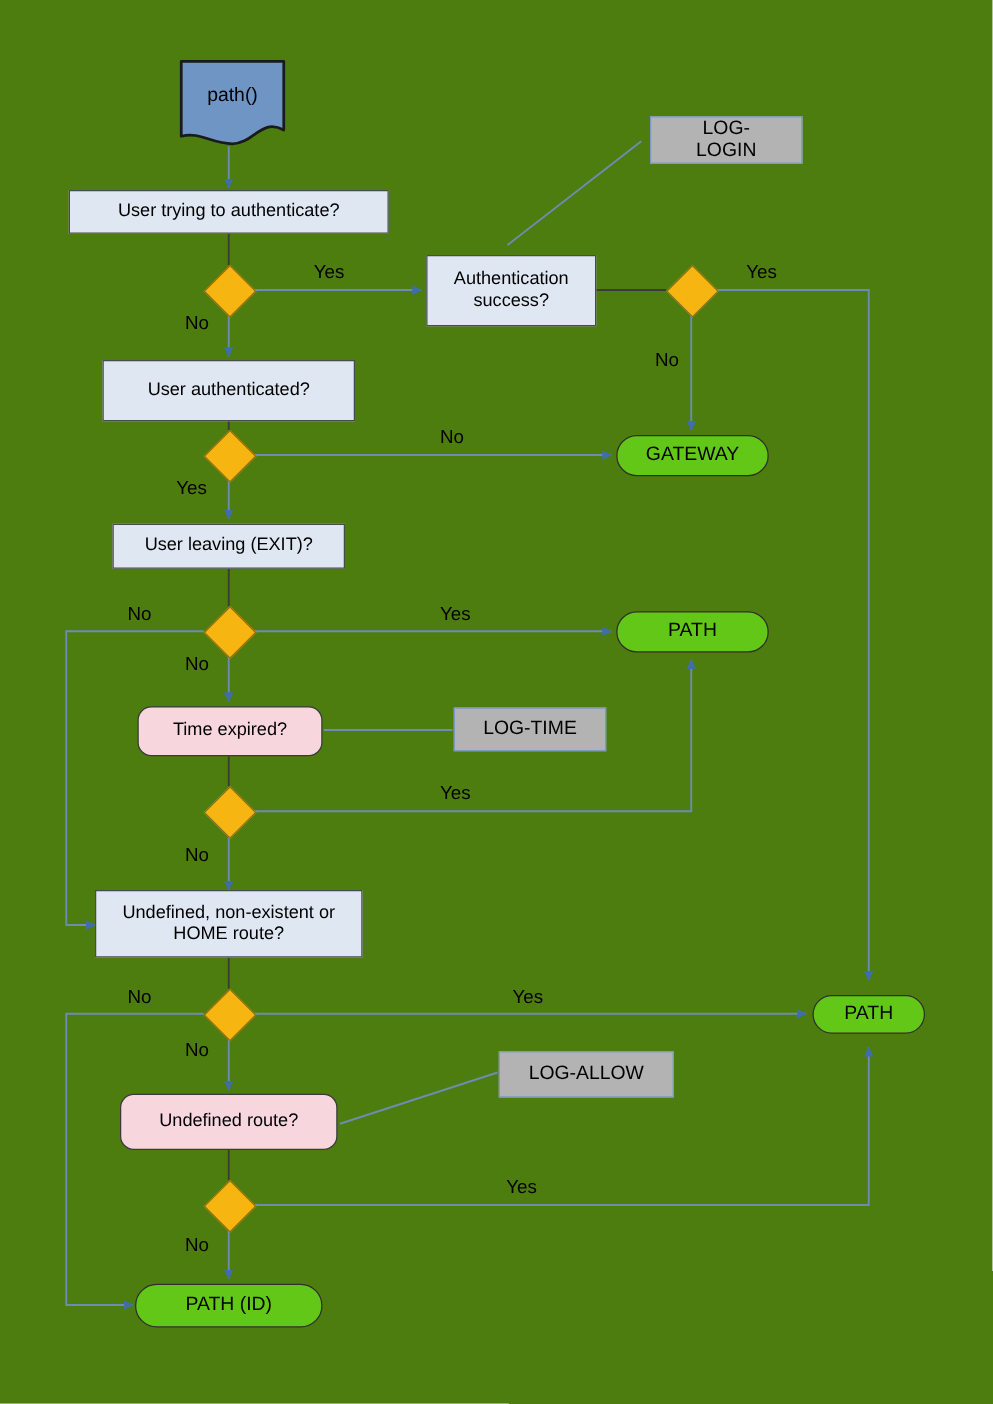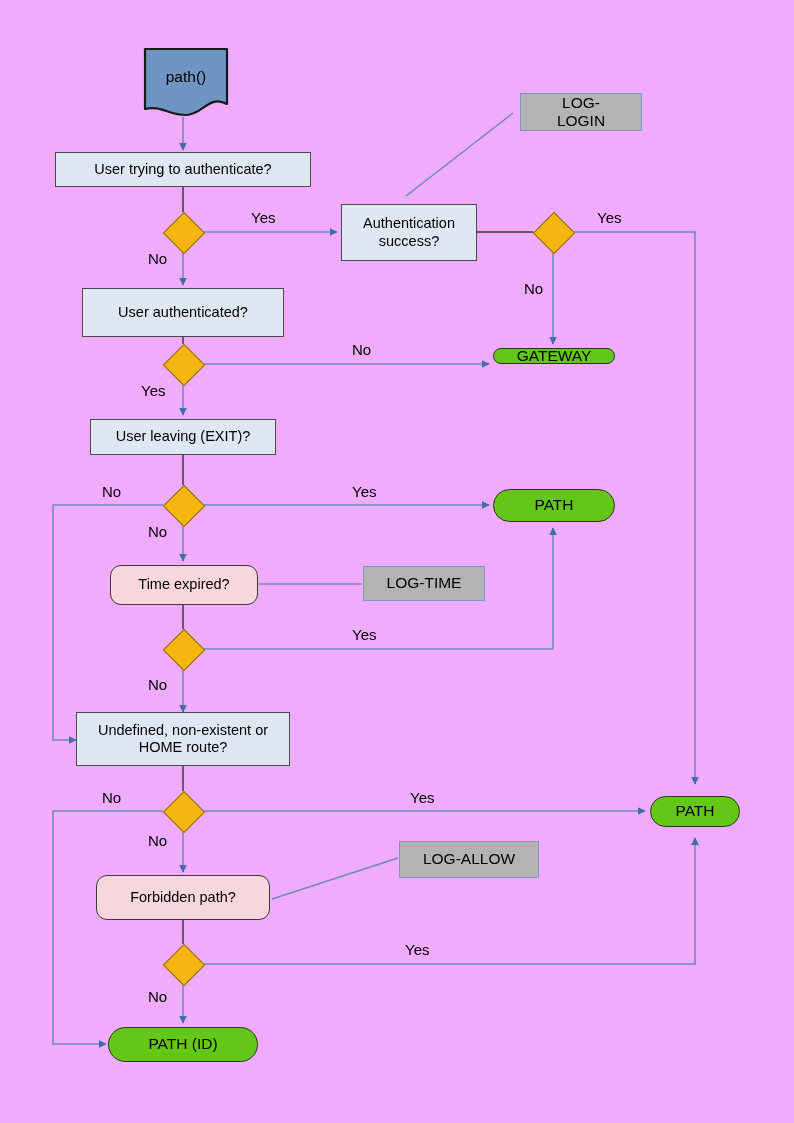--- a/index.html
+++ b/index.html
@@ -8,21 +8,21 @@
     padding: 0;
     background: #ffffff;
   }
   body {
     font-family: "Liberation Sans", sans-serif;
   }
   #canvas {
     position: relative;
     width: 794px;
     height: 1123px;
-    background: #f0abfc;
+    background: #4d7c0f;
     overflow: hidden;
   }
   #edges {
     position: absolute;
     left: 0;
     top: 0;
     width: 794px;
     height: 1123px;
     pointer-events: none;
   }
@@ -178,21 +178,21 @@
 
   <div class="node n-process" style="left:341px; top:204px; width:136px; height:57px;">
     <span>Authentication
 success?</span>
   </div>
 
   <div class="node n-process" style="left:82px; top:288px; width:202px; height:49px;">
     <span>User authenticated?</span>
   </div>
 
-  <div class="node n-green" style="left:493px; top:348px; width:122px; height:16px;">
+  <div class="node n-green" style="left:493px; top:348px; width:122px; height:33px;">
     <span>GATEWAY</span>
   </div>
 
   <div class="node n-process" style="left:90px; top:419px; width:186px; height:36px;">
     <span>User leaving (EXIT)?</span>
   </div>
 
   <div class="node n-green" style="left:493px; top:489px; width:122px; height:33px;">
     <span>PATH</span>
   </div>
@@ -208,21 +208,21 @@
   <div class="node n-process" style="left:76px; top:712px; width:214px; height:54px;">
     <span>Undefined, non-existent or
 HOME route?</span>
   </div>
 
   <div class="node n-green" style="left:650px; top:796px; width:90px; height:31px;">
     <span>PATH</span>
   </div>
 
   <div class="node n-pink" style="left:96px; top:875px; width:174px; height:45px;">
-    <span>Forbidden path?</span>
+    <span>Undefined route?</span>
   </div>
 
   <div class="node n-log" style="left:399px; top:841px; width:140px; height:37px;">
     <span>LOG-ALLOW</span>
   </div>
 
   <div class="node n-green" style="left:108px; top:1027px; width:150px; height:35px;">
     <span>PATH (ID)</span>
   </div>
 

